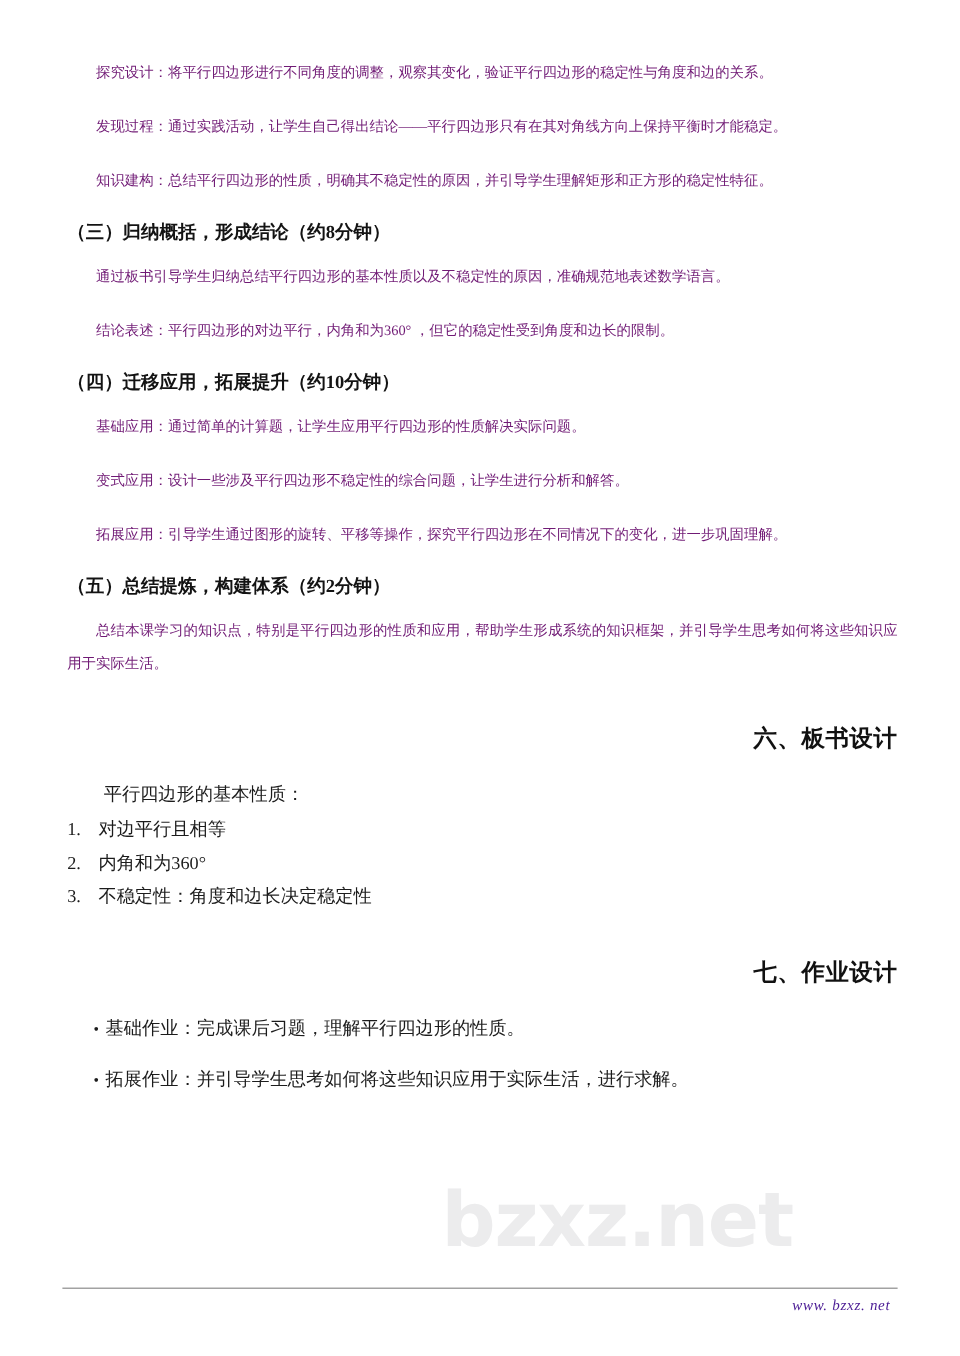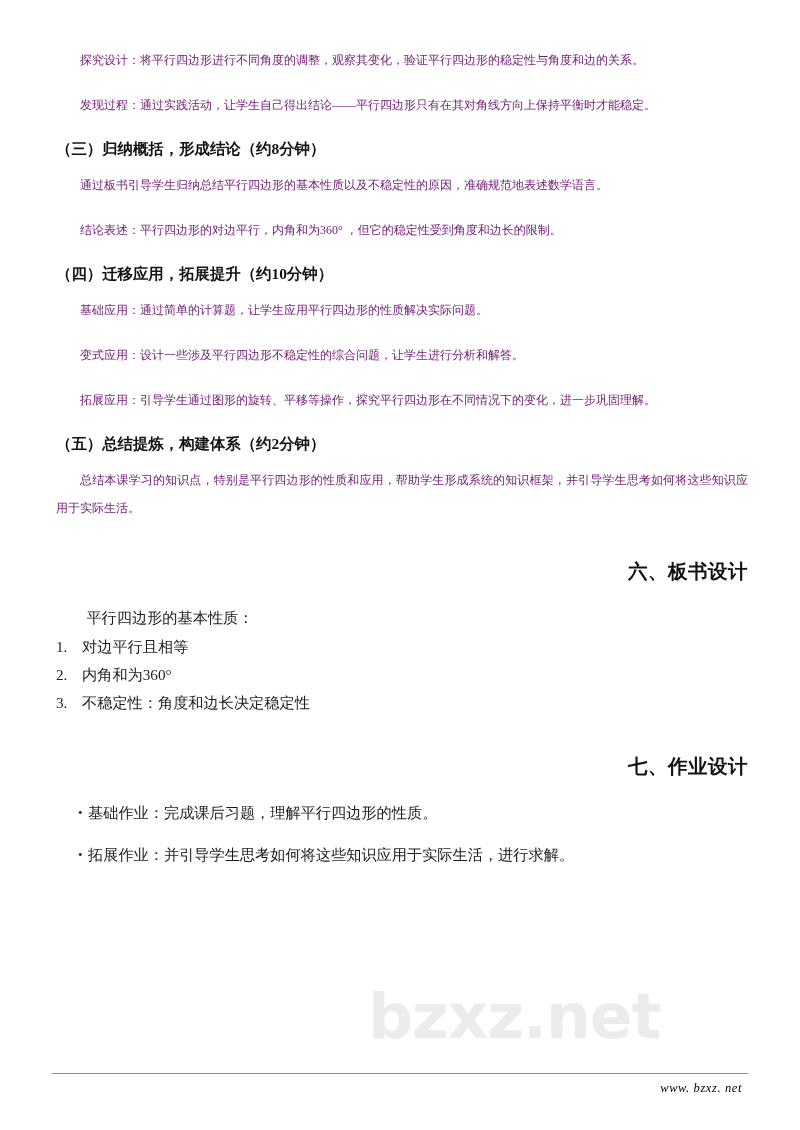--- a/index.html
+++ b/index.html
@@ -144,35 +144,36 @@
     background: #8c8c8c;
     width: 100%;
   }
   .footer-url {
     margin-top: 7px;
     text-align: right;
     font-family: "Liberation Serif", "DejaVu Serif", serif;
     font-style: italic;
     font-size: 12.5px;
     letter-spacing: 0.6px;
-    color: #000000;
+    color: #4c1d95;
     padding-right: 6px;
   }
 </style>
 </head>
 <body>
 
 <div class="page">
 
   <div class="watermark">bzxz.net</div>
 
   <div class="content">
 
     <p class="body">探究设计：将平行四边形进行不同角度的调整，观察其变化，验证平行四边形的稳定性与角度和边的关系。</p>
     <p class="body">发现过程：通过实践活动，让学生自己得出结论——平行四边形只有在其对角线方向上保持平衡时才能稳定。</p>
+    <p class="body">知识建构：总结平行四边形的性质，明确其不稳定性的原因，并引导学生理解矩形和正方形的稳定性特征。</p>
 
     <h3 class="subhead">（三）归纳概括，形成结论（约8分钟）</h3>
     <p class="body">通过板书引导学生归纳总结平行四边形的基本性质以及不稳定性的原因，准确规范地表述数学语言。</p>
     <p class="body">结论表述：平行四边形的对边平行，内角和为360° ，但它的稳定性受到角度和边长的限制。</p>
 
     <h3 class="subhead">（四）迁移应用，拓展提升（约10分钟）</h3>
     <p class="body">基础应用：通过简单的计算题，让学生应用平行四边形的性质解决实际问题。</p>
     <p class="body">变式应用：设计一些涉及平行四边形不稳定性的综合问题，让学生进行分析和解答。</p>
     <p class="body">拓展应用：引导学生通过图形的旋转、平移等操作，探究平行四边形在不同情况下的变化，进一步巩固理解。</p>
 

